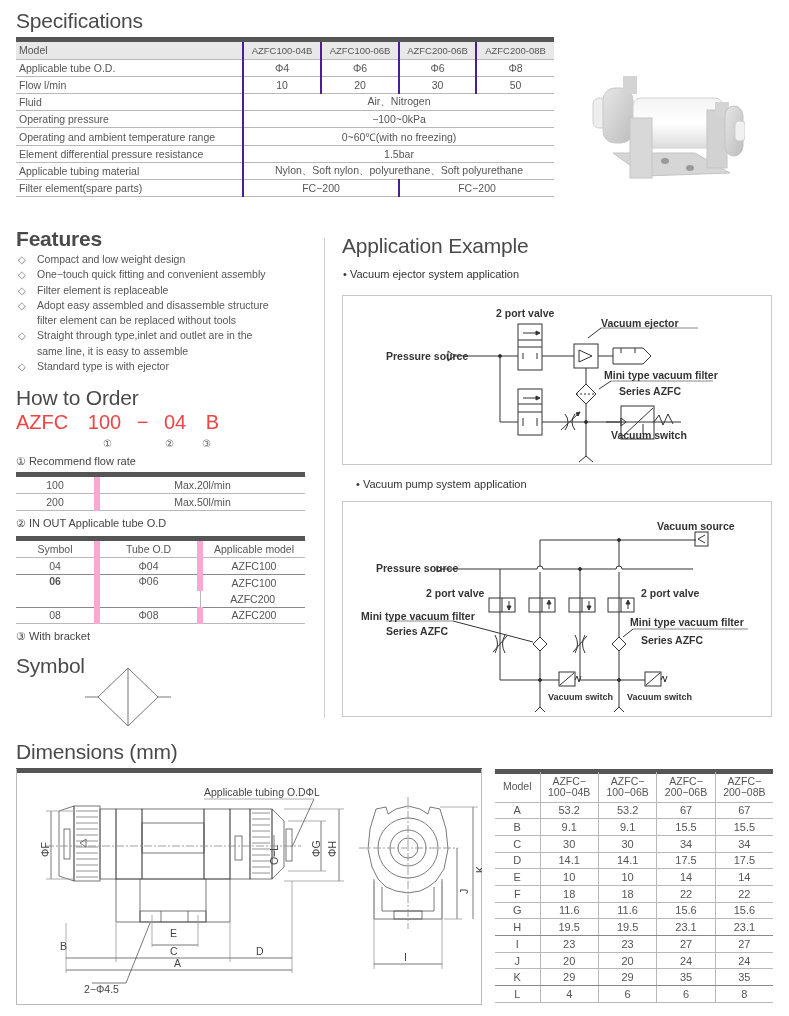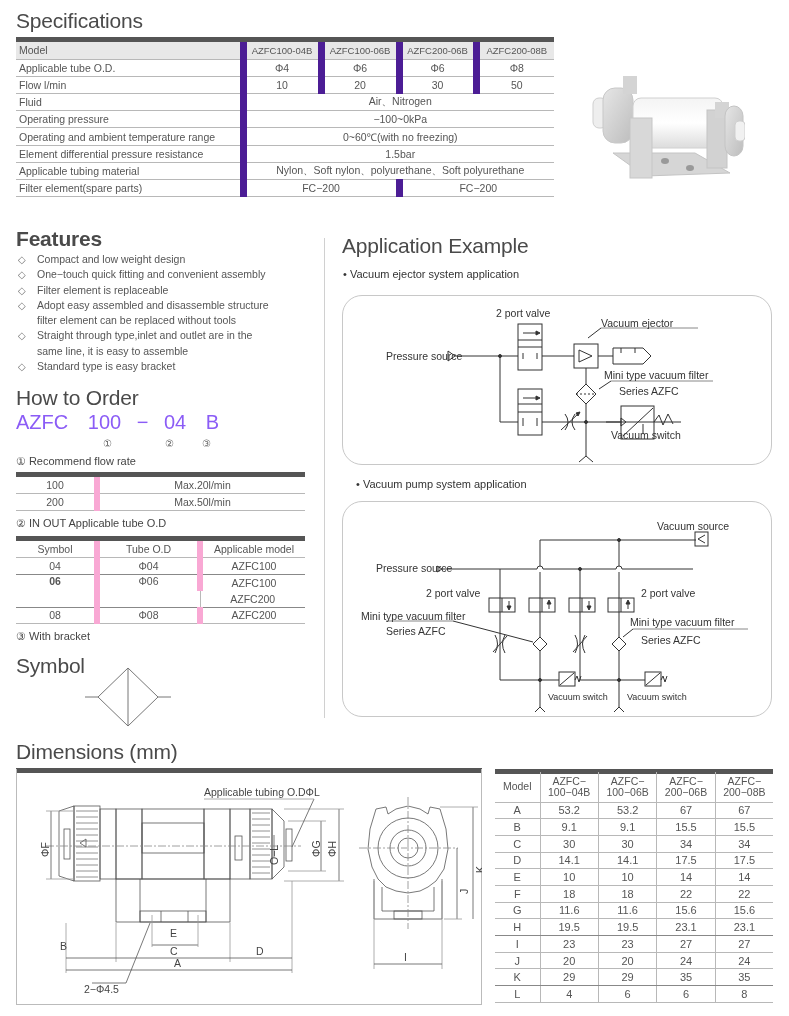--- a/index.html
+++ b/index.html
@@ -5,35 +5,35 @@
   * { box-sizing: border-box; margin: 0; padding: 0; }
   html, body { width: 789px; height: 1016px; background: #fff; overflow: hidden; }
   body { font-family: "Liberation Sans", sans-serif; color: #444; position: relative; }
   .abs { position: absolute; }
   .h1 { font-size: 21px; color: #4a4a4a; font-weight: normal; letter-spacing: -0.2px; }
   .darkbar { background: #555; height: 5px; }
   table { border-collapse: collapse; font-family: "Liberation Sans", sans-serif; }
   
   .spec { position: absolute; left: 16px; top: 42px; width: 538px; font-size: 10.5px; color: #555; }
   .spec td { border-bottom: 1px solid #b8b8b8; height: 17.2px; padding: 0 3px; white-space: nowrap; }
-  .spec td.c { text-align: center; border-left: 7px solid #4c1d95; }
+  .spec td.c { text-align: center; border-left: 2px solid #4c1d95; }
   .spec tr.head td { background: #e8e8e8; }
   .spec tr.head td.c { font-size: 9.5px; padding: 0 1px; }
   
   .features { position: absolute; left: 17px; top: 252px; font-size: 10.5px; color: #555; line-height: 15.3px; list-style: none; width: 300px; }
   .features li { position: relative; padding-left: 20px; }
   .features li .dia { position: absolute; left: 1px; top: 0; font-size: 10px; color: #777; }
   .circ { position: absolute; top: 438px; font-size: 10px; color: #666; }
   .note { position: absolute; font-size: 11px; color: #444; }
   .otable { position: absolute; left: 16px; width: 289px; font-size: 10.5px; color: #555; }
   .otable td { text-align: center; border-bottom: 1px solid #b8b8b8; height: 16.5px; }
   .otable td + td { border-left: 6px solid #f9a8d4; }
   .otable tr.thick td { border-bottom: 1.5px solid #888; }
   
-  .app-box { position: absolute; border: 1px solid #c8c8c8; border-radius: 20px; }
+  .app-box { position: absolute; border: 1px solid #c8c8c8; border-radius: 0; font-weight: bold; }
   .bullet-label { position: absolute; font-size: 11px; color: #333; }
   
   .dim-frame { position: absolute; left: 16px; top: 769px; width: 466px; height: 236px; border: 1px solid #bbb; border-top: none; }
   .dtable { position: absolute; left: 495px; top: 772px; width: 278px; font-size: 11px; color: #555; }
   .dtable td { text-align: center; border-bottom: 1px solid #b8b8b8; height: 16.7px; }
   .dtable td + td { border-left: 1px solid #b8b8b8; }
   .dtable tr.head td { height: 30px; line-height: 11px; font-size: 10.5px; }
   .dtable tr.thick td { border-bottom: 1.5px solid #888; }
   svg text { font-family: "Liberation Sans", sans-serif; }
 </style>
@@ -131,27 +131,27 @@
   <rect x="150" y="63" width="10" height="20" rx="4" fill="#f1f1f1" stroke="#cfcfcf"></rect>
 </svg>
 
 <div class="abs h1" style="left:16px;top:227px;font-weight:bold;">Features</div>
 <ul class="features">
   <li><span class="dia">◇</span><span>Compact and low weight design</span></li>
   <li><span class="dia">◇</span><span>One−touch quick fitting and convenient assembly</span></li>
   <li><span class="dia">◇</span><span>Filter element is replaceable</span></li>
   <li><span class="dia">◇</span><span>Adopt easy assembled and disassemble structure</span><br><span>filter element can be replaced without tools</span></li>
   <li><span class="dia">◇</span><span>Straight through type,inlet and outlet are in the</span><br><span>same line, it is easy to assemble</span></li>
-  <li><span class="dia">◇</span><span>Standard type is easy bracket</span></li>
+  <li><span class="dia">◇</span><span>Standard type is with ejector</span></li>
 </ul>
 
 <div class="abs" style="left:324px;top:238px;width:1px;height:480px;background:#d0d0d0;"></div>
 
 <div class="abs h1" style="left:16px;top:386px;">How to Order</div>
-<div class="abs" style="left:16px;top:411px;font-size:20px;color:#8b5cf6;">
+<div class="abs" style="left:16px;top:411px;font-size:20px;color:#ef4444;">
   <span>AZFC</span>
   <span style="margin-left:14px">100</span>
   <span style="margin-left:10px">−</span>
   <span style="margin-left:10px">04</span>
   <span style="margin-left:14px">B</span>
 </div>
 <span class="circ" style="left:103px;">①</span>
 <span class="circ" style="left:165px;">②</span>
 <span class="circ" style="left:202px;">③</span>
 

